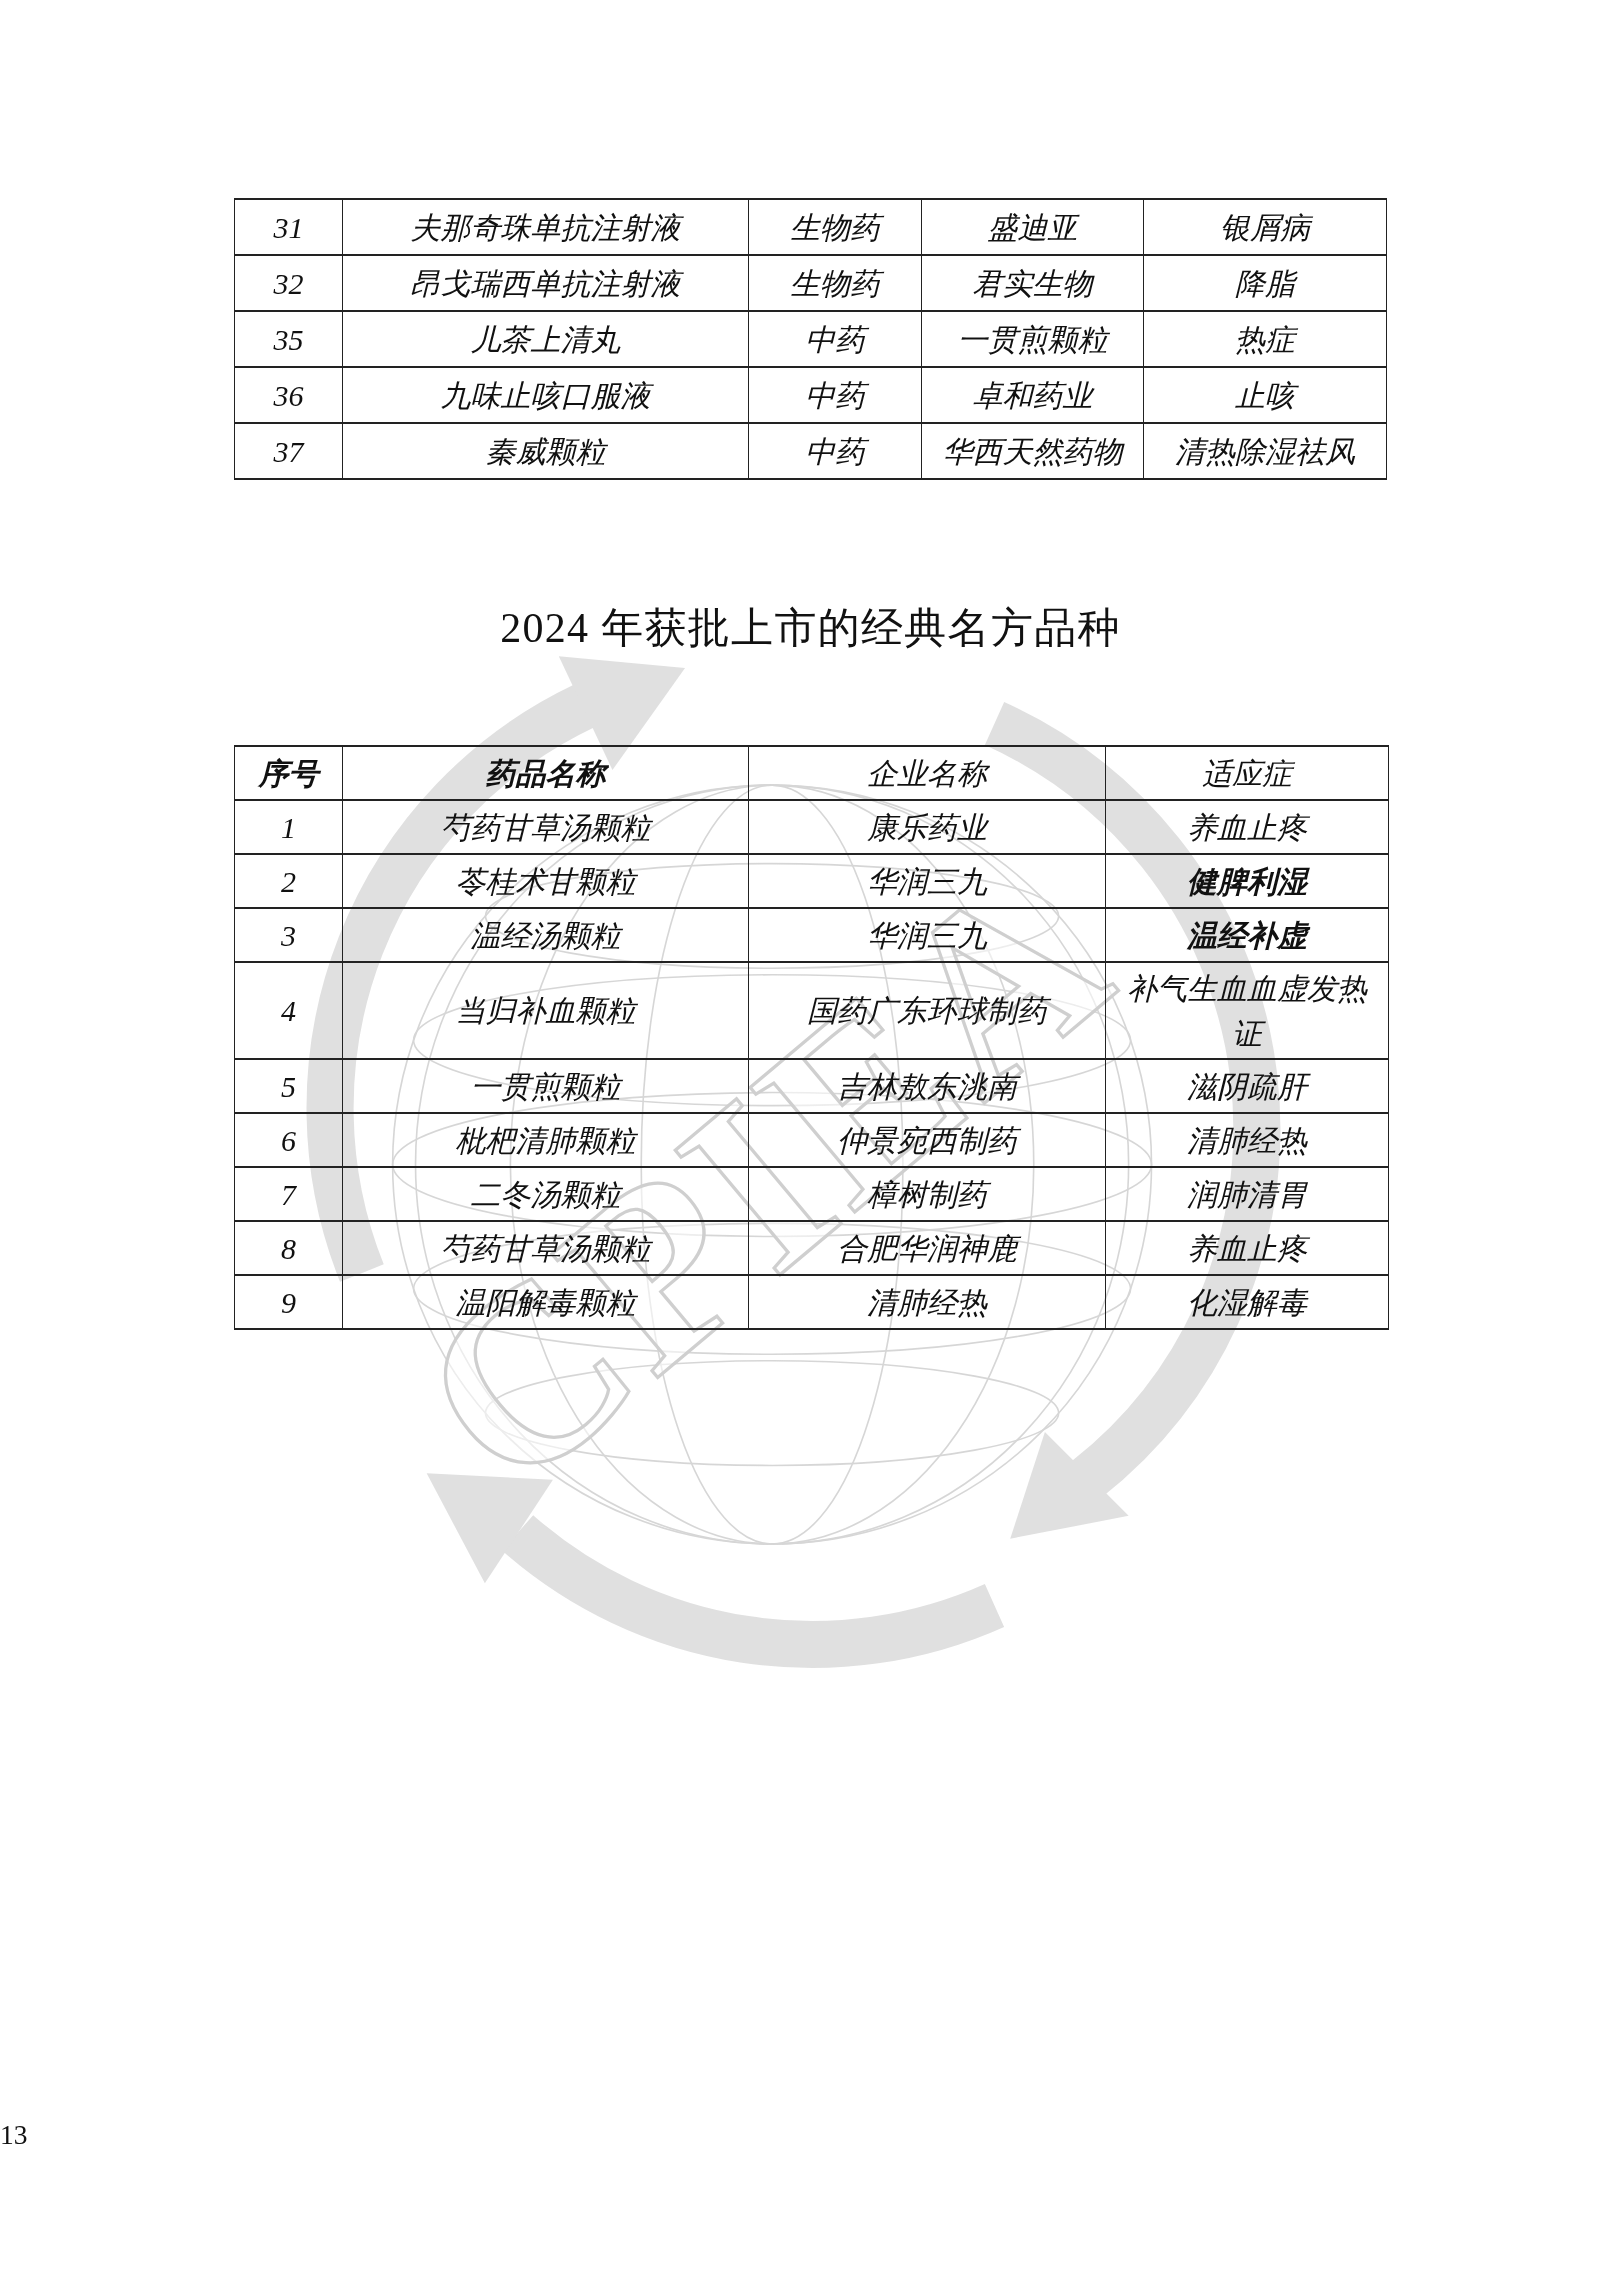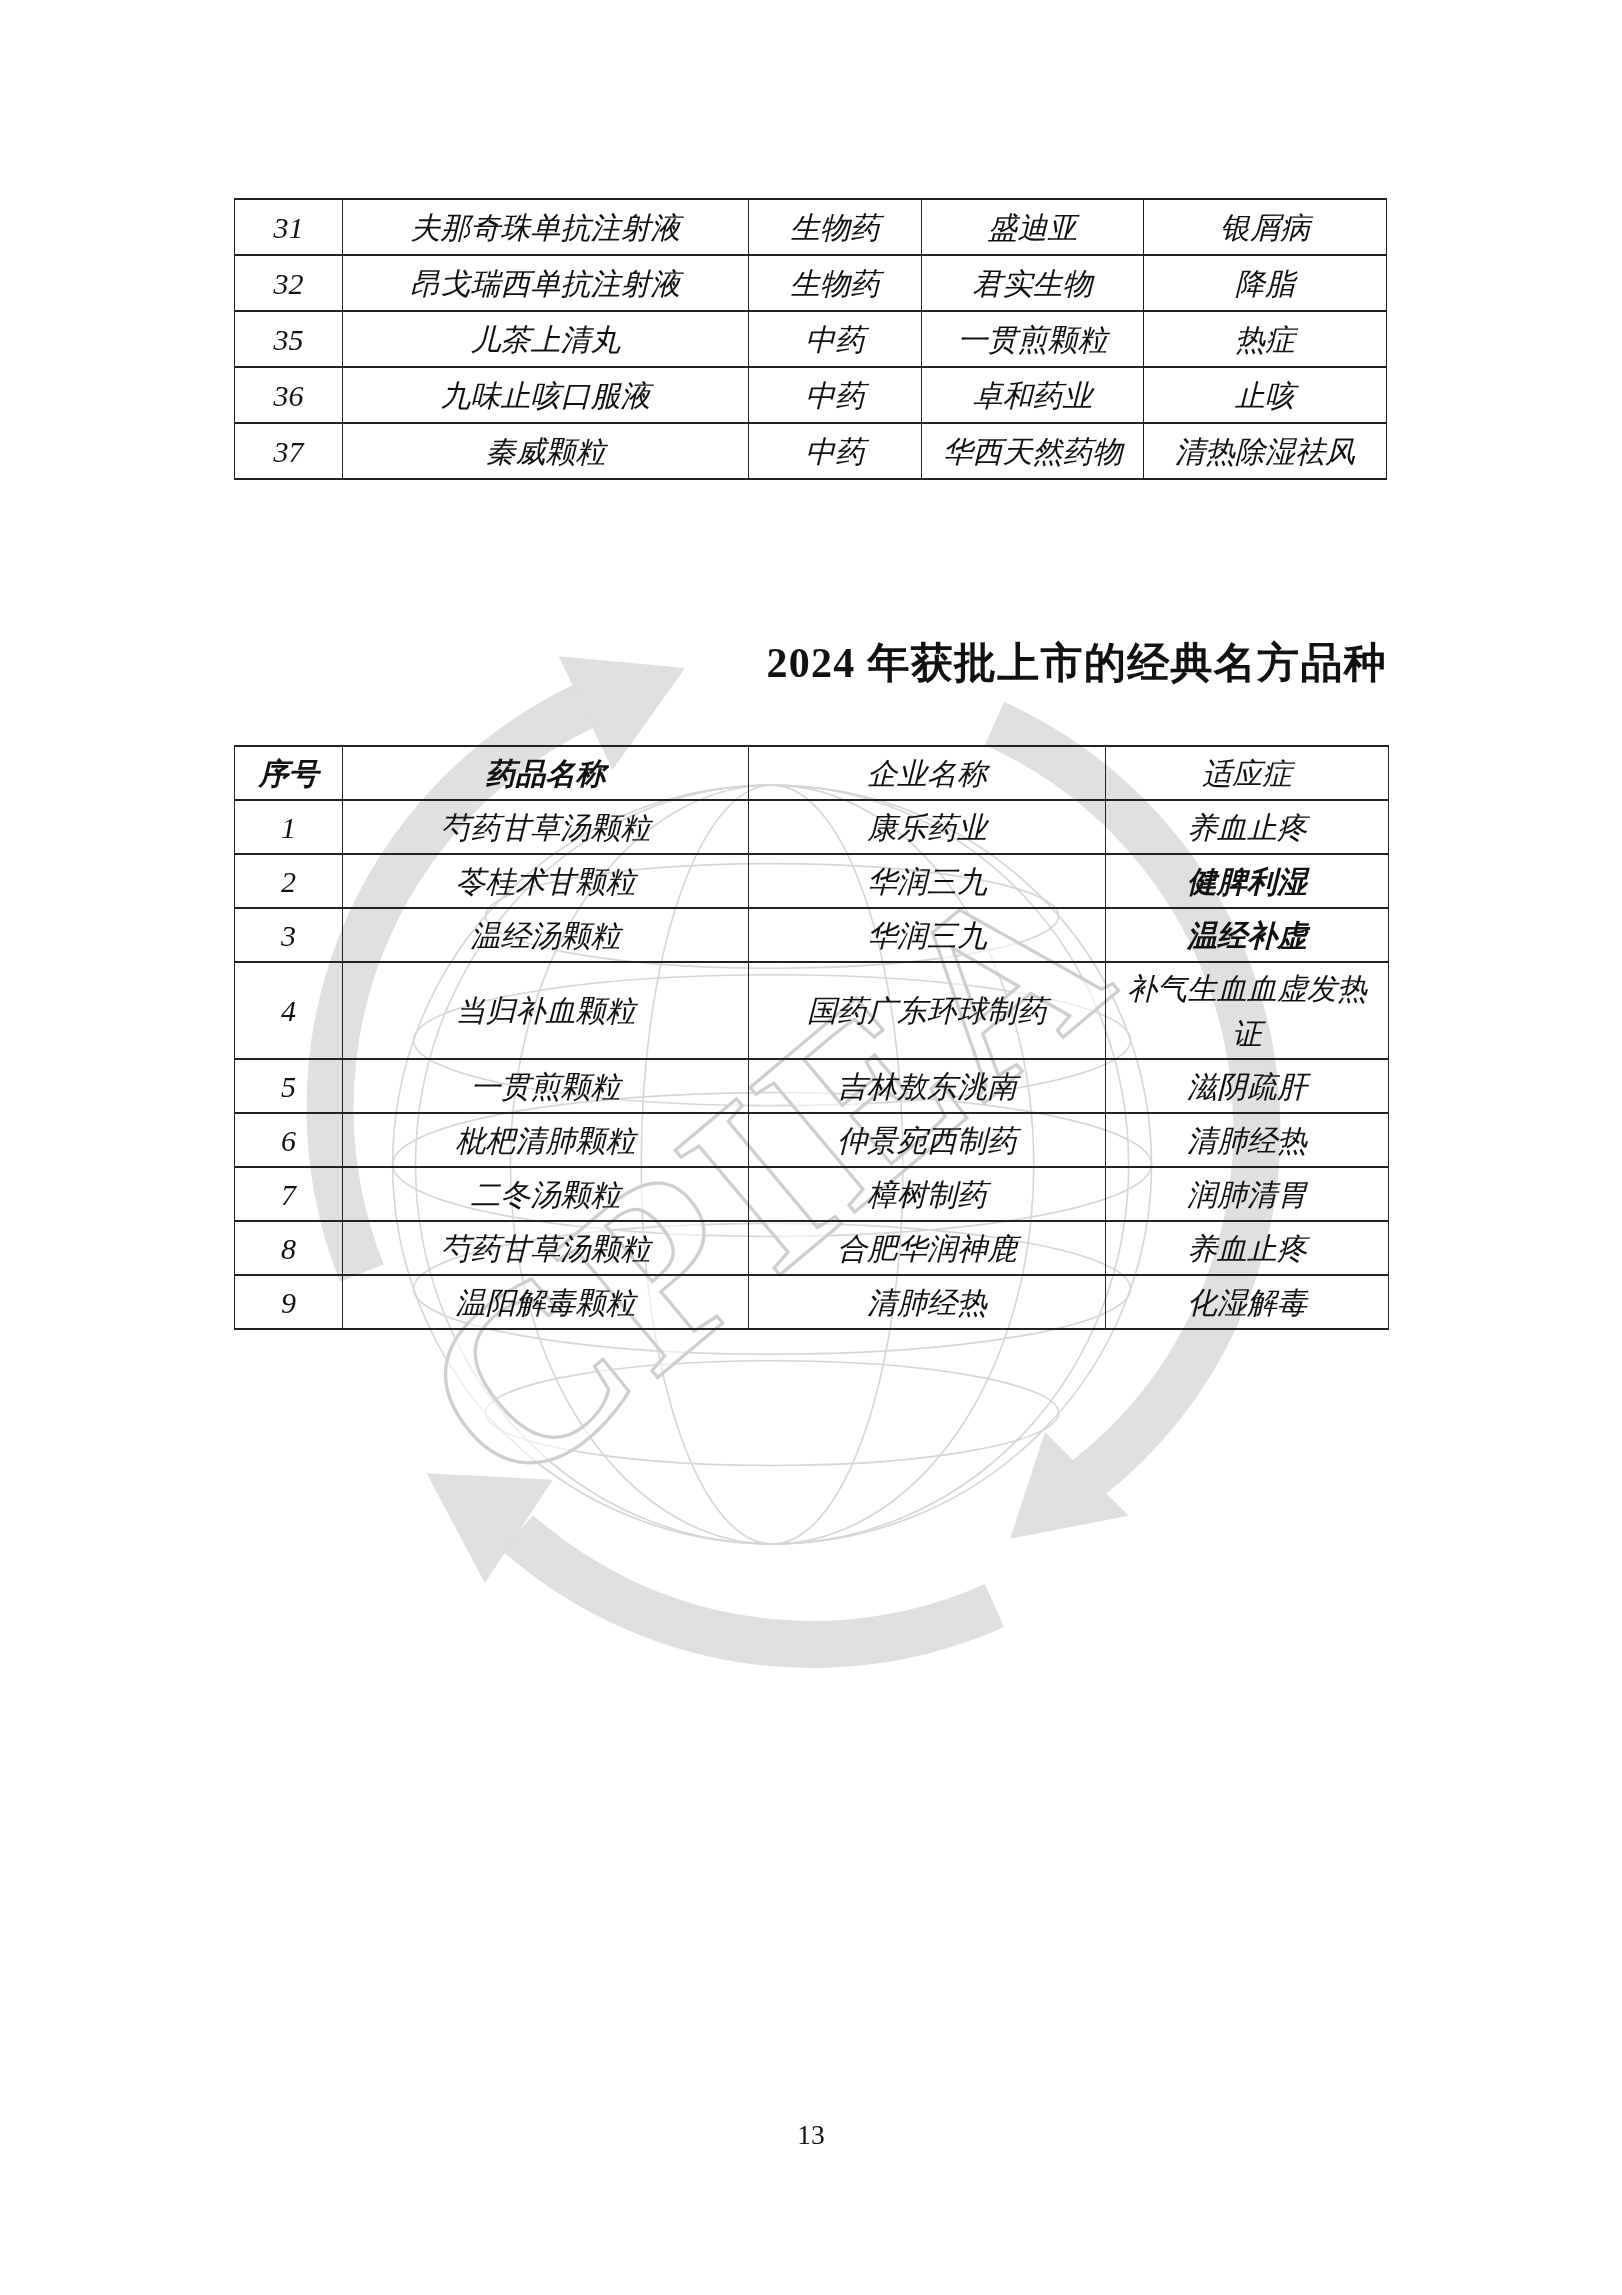--- a/index.html
+++ b/index.html
@@ -28,26 +28,26 @@
     background:transparent;
     overflow:hidden;
   }
   .tbl1{left:234px;top:198px;width:1153px;}
   .tbl1 tr{height:56px;}
   .tbl2{left:234px;top:745px;width:1153px;}
   .tbl2 tr{height:54px;}
   .tbl2 th.hb{font-weight:bold;}
   .tbl td.b{font-weight:bold;margin-top:18px;}
   .title{
-    position:absolute;left:234px;width:1153px;top:635px;z-index:1;
-    text-align:right;font-size:42px;font-weight:bold;letter-spacing:1.3px;
+    position:absolute;left:234px;width:1153px;top:600px;z-index:1;
+    text-align:center;font-size:42px;font-weight:normal;letter-spacing:1.3px;
   }
   .pageno{
     position:absolute;left:0;width:1622px;top:2119px;z-index:1;
-    text-align:center;font-size:27.5px;
+    text-align:left;font-size:27.5px;
   }
 </style>
 </head>
 <body>
 
 <div class="page">
 
   <svg class="wm" viewBox="0 0 2479 3508" aria-hidden="true">
     <g opacity="0.75">
 

